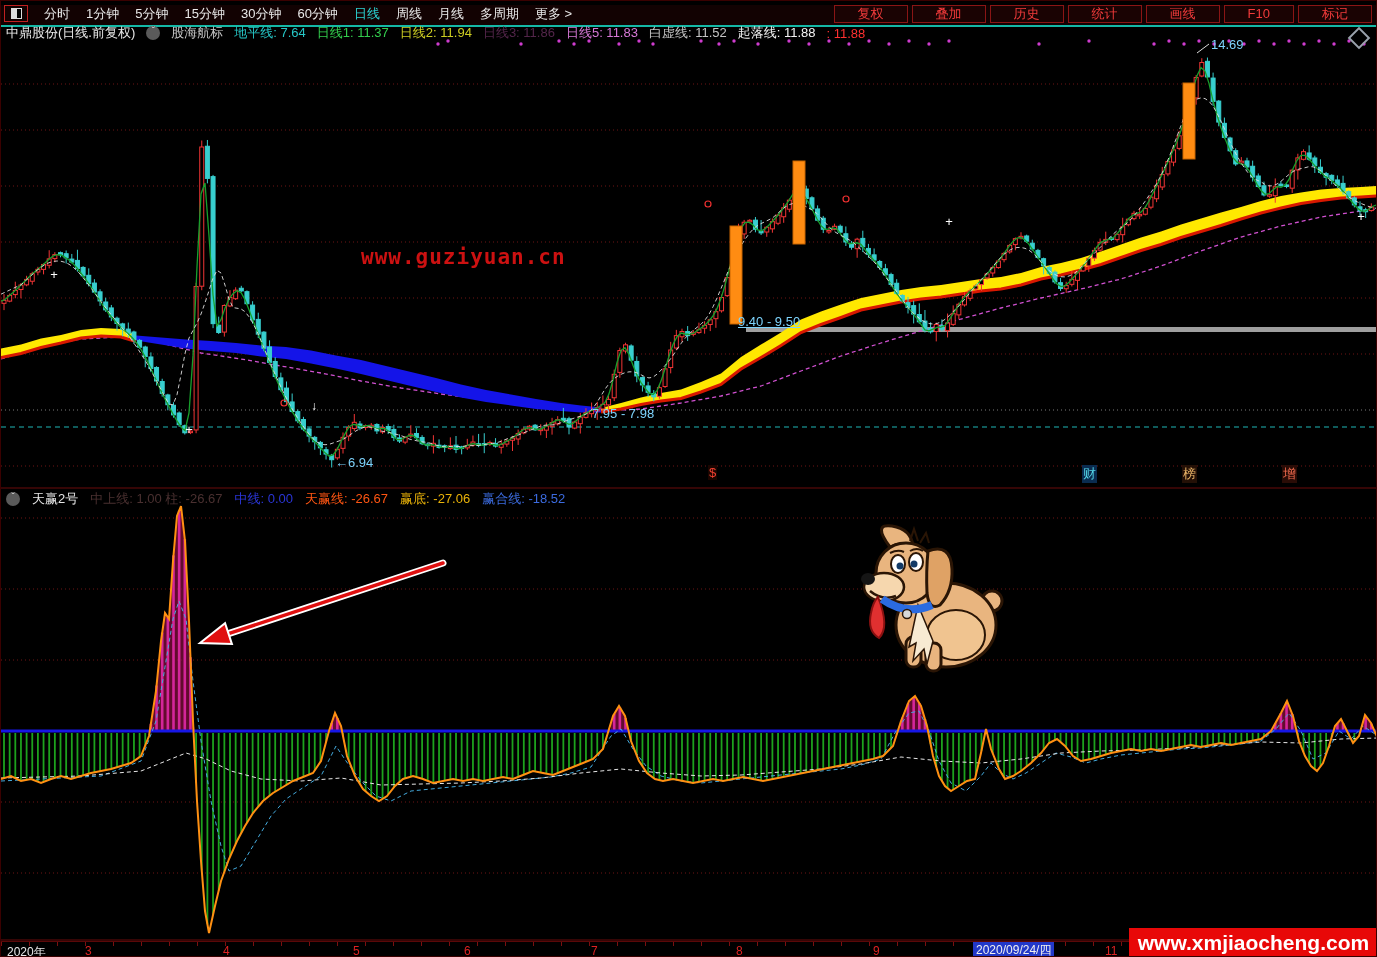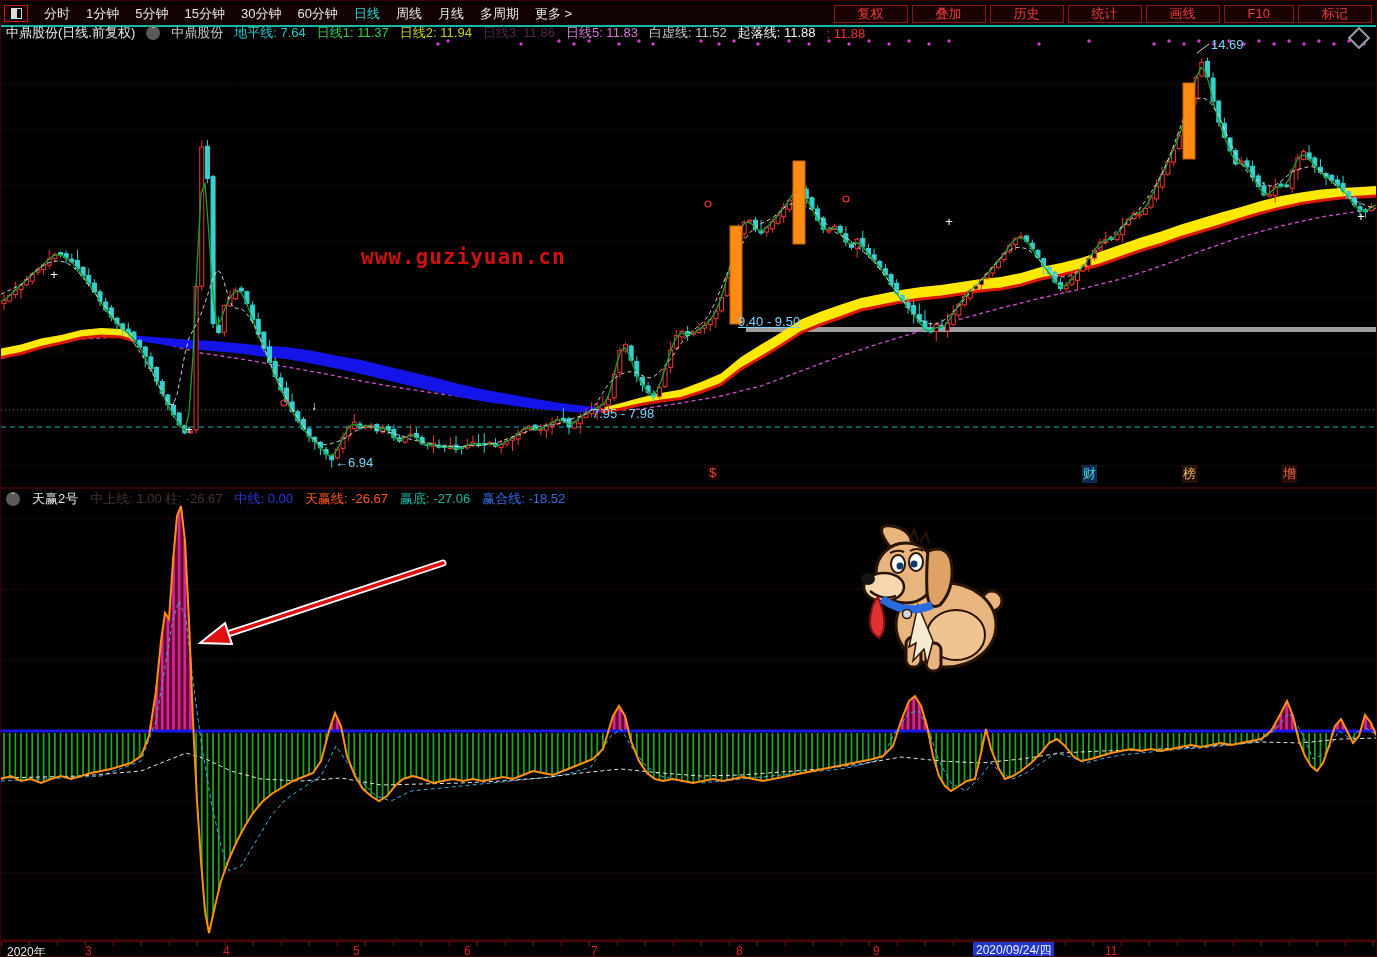--- a/index.html
+++ b/index.html
@@ -892,38 +892,38 @@
       <path d="M0 777L80 775L140 770L165 760L185 752L205 758L230 770L260 778L300 780L340 777L380 784L420 783L460 782L500 780L540 777L580 772L620 768L660 772L700 775L740 774L780 771L820 768L860 763L900 756L940 760L980 762L1020 758L1060 752L1100 750L1140 749L1180 747L1220 744L1260 741L1300 742L1340 738L1377 737" stroke="#e8e8e8" stroke-width="1" stroke-dasharray="4 3" fill="none"></path>
       <path d="M0 778L10 775L20 780L30 778L40 782L50 778L60 775L70 778L80 775L90 772L100 770L110 768L120 765L130 762L140 755L148 735L155 690L160 640L164 612L168 618L172 560L176 515L180 505L184 540L188 620L192 720L196 800L200 860L204 910L208 932L214 905L220 880L228 858L236 840L244 825L252 812L262 800L272 792L282 786L292 780L302 776L312 772L320 760L328 730L334 712L340 725L346 755L354 775L362 788L370 795L378 800L386 795L394 785L402 778L412 775L422 778L432 782L442 780L452 778L462 780L472 778L482 780L492 778L502 776L512 778L522 774L532 770L542 772L552 774L562 770L572 766L582 762L592 758L602 748L612 715L618 705L624 715L630 740L638 760L646 772L654 778L662 780L672 778L682 780L692 782L702 780L712 778L722 780L732 778L742 776L752 778L762 780L772 778L782 776L792 774L802 772L812 770L822 768L832 766L842 764L852 762L862 760L872 758L882 755L892 745L900 720L908 700L914 695L920 705L926 725L932 755L938 775L944 785L950 790L958 785L966 780L974 778L980 752L985 728L990 748L998 768L1004 778L1012 775L1020 770L1030 762L1040 752L1048 742L1056 738L1064 745L1072 755L1080 760L1090 758L1100 755L1110 752L1120 750L1130 748L1140 750L1150 748L1160 750L1170 748L1180 746L1190 744L1200 746L1210 744L1220 742L1230 744L1240 742L1250 740L1260 738L1270 730L1280 712L1286 700L1292 715L1298 740L1304 755L1310 765L1316 770L1322 762L1328 745L1334 725L1340 718L1346 730L1352 742L1358 735L1364 714L1370 722L1377 738" stroke="#ff9012" stroke-width="2" fill="none"></path>
       <line x1="442" y1="562" x2="227.49548286681136" y2="632.6187710726547" stroke="#fff" stroke-width="7" stroke-linecap="round"></line>
       <line x1="442" y1="562" x2="227.49548286681136" y2="632.6187710726547" stroke="#e01010" stroke-width="3.5" stroke-linecap="round"></line>
       <polygon points="199,642 224.05569892678474,622.1704273548238 230.93526680683797,643.0671147904856" fill="#e01010" stroke="#fff" stroke-width="2"></polygon>
     </svg>
 
   <div class="infobar" id="info-bar">
       <span style="color: rgb(232, 232, 232);">中鼎股份(日线.前复权)</span>
       <span class="chev">ˇ</span>
-      <span style="color: rgb(200, 200, 200);">中鼎股份</span>
+      <span style="color: rgb(200, 200, 200);">股海航标</span>
       <span style="color: rgb(38, 198, 198);">地平线: 7.64</span>
       <span style="color: rgb(51, 204, 77);">日线1: 11.37</span>
       <span style="color: rgb(205, 205, 34);">日线2: 11.94</span>
       <span style="color: rgb(83, 37, 74);">日线3: 11.86</span>
       <span style="color: rgb(214, 120, 214);">日线5: 11.83</span>
       <span style="color: rgb(196, 196, 196);">白虚线: 11.52</span>
       <span style="color: rgb(242, 242, 242);">起落线: 11.88</span>
       <span style="color: rgb(255, 48, 48);">: 11.88</span>
     </div>
 
   <div class="indheader" id="ind-header">
       <span class="chev">ˇ</span>
       <span style="color: rgb(230, 230, 230);">天赢2号</span>
       <span style="color: rgb(74, 48, 48);">中上线: 1.00 柱: -26.67</span>
       <span style="color: rgb(42, 53, 214);">中线: 0.00</span>
       <span style="color: rgb(255, 85, 18);">天赢线: -26.67</span>
-      <span style="color: #14b8a6;">赢底: -27.06</span>
+      <span style="color: #eab308;">赢底: -27.06</span>
       <span style="color: rgb(59, 107, 223);">赢合线: -18.52</span>
     </div>
 
   <span class="watermark">www.guziyuan.cn</span>
   <div id="chart-labels">
       <span class="chartlabel" style="left: 1210px; top: 36px;">14.69</span>
       <span class="chartlabel" style="left: 737px; top: 313px; text-decoration: underline;">9.40 - 9.50</span>
       <span class="chartlabel" style="left: 591px; top: 405px;">7.95 - 7.98</span>
       <span class="chartlabel" style="left: 334px; top: 454px;">←6.94</span>
     </div>
@@ -967,13 +967,14 @@
     </svg>
   </div>
 
   <div class="axisbar">
     <div class="axisticks"></div>
     <span class="axlabel axyear" style="left:6px;">2020年</span>
     <span id="month-labels"><span class="axlabel" style="left: 84px;">3</span><span class="axlabel" style="left: 222px;">4</span><span class="axlabel" style="left: 352px;">5</span><span class="axlabel" style="left: 463px;">6</span><span class="axlabel" style="left: 590px;">7</span><span class="axlabel" style="left: 735px;">8</span><span class="axlabel" style="left: 872px;">9</span><span class="axlabel" style="left: 1104px;">11</span></span>
   </div>
   <span class="datechip" style="left: 972px; top: 941px;">2020/09/24/四</span>
 
+  <div class="banner">www.xmjiaocheng.com</div>
 </div>
 
 </body></html>

